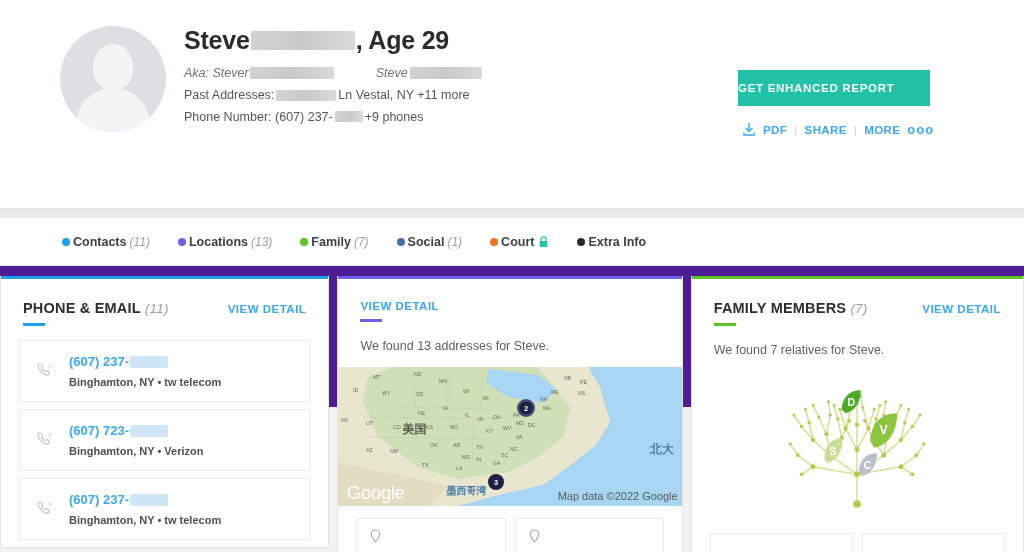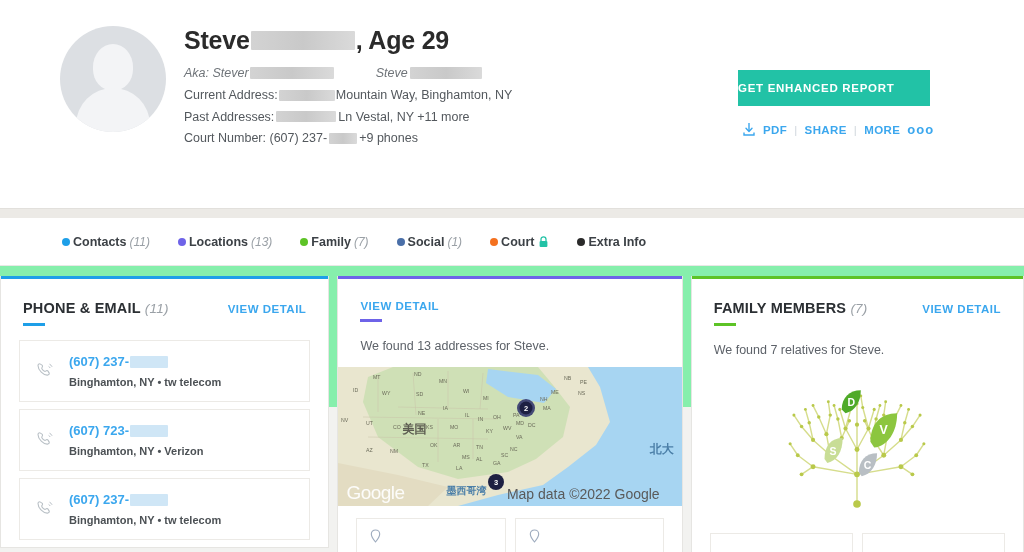--- a/index.html
+++ b/index.html
@@ -2,21 +2,21 @@
 <html><head>
 <meta charset="utf-8">
 <style>
   * { box-sizing: border-box; margin: 0; padding: 0; }
   html, body {
     width: 1024px; height: 552px;
     background: #f2f2f0;
     font-family: "Liberation Sans", sans-serif;
     overflow: hidden;
   }
-  .page { position: relative; width: 1024px; height: 407px; background: #86efac; }
+  .page { position: relative; width: 1024px; height: 407px; background: #4c1d95; }
 
   
   .header {
     background: #ffffff;
     height: 208px;
     padding: 22px 40px 0 60px;
     display: flex;
     position: relative;
   }
   .avatar-wrap { width: 112px; flex: 0 0 112px; padding-top: 4px; }
@@ -131,21 +131,21 @@
   .phone-meta { font-size: 11px; color: #4c5155; font-weight: bold; margin-top: 7px; }
 
   
   .map { margin-top: 14px; height: 139px; position: relative; overflow: hidden; background: #a5d2f0; }
   .map svg { display: block; }
   .gwatermark {
     position: absolute; left: 8px; bottom: 2px; font-size: 19px; color: #fff;
     font-family: "Liberation Sans", sans-serif; opacity: 0.92; letter-spacing: -0.5px;
   }
   .map-credit {
-    position: absolute; right: 22px; bottom: 4px; font-size: 14px; color: #5a5a5a;
+    position: absolute; right: 4px; bottom: 4px; font-size: 11px; color: #5a5a5a;
   }
   .cn-label { position: absolute; font-size: 12px; color: #5b5b50; font-weight: bold; }
 
   
   .tree-wrap { height: 160px; display: flex; align-items: center; justify-content: center; margin-top: 4px; }
 
   
   .subcards { display: flex; gap: 9px; padding: 12px 18px 0 18px; }
   .subcard {
     flex: 1; border: 1px solid #eceae6; background: #fff; height: 40px;
@@ -171,34 +171,29 @@
       <div class="name-line">
         <span>Steve</span>
           <span class="redact rd-name"></span>
           <span>, Age 29</span>
       </div>
 
       <div class="aka-row">
         <span class="lbl">Aka:</span>&nbsp;<span>Stever</span><span class="redact rd-aka1"></span><span class="sep"></span><span>Steve</span><span class="redact rd-aka2"></span>
       </div>
 
-      <div class="info-row">
-        <span class="lbl">Current Address:</span>
-          <span class="redact rd-addr"></span>
-          <span>Mountain Way, Binghamton, NY</span>
-      </div>
 
       <div class="info-row">
         <span class="lbl">Past Addresses:</span>
           <span class="redact rd-past"></span>
           <span>Ln Vestal, NY +11 more</span>
       </div>
 
       <div class="info-row">
-        <span class="lbl">Court Number:</span>&nbsp;<span>(607) 237-</span><span class="redact rd-phone"></span><span>+9 phones</span>
+        <span class="lbl">Phone Number:</span>&nbsp;<span>(607) 237-</span><span class="redact rd-phone"></span><span>+9 phones</span>
       </div>
 
     </div>
 
     <div class="header-actions">
       <button class="cta" style="background: rgb(34, 194, 166);">GET ENHANCED REPORT</button>
       <div class="action-links">
         <span class="dl-icon">
           <svg viewBox="0 0 14 15" width="14" height="15">
             <path d="M7 1 L7 9" stroke="#3ba7ee" stroke-width="1.4" fill="none"></path>

